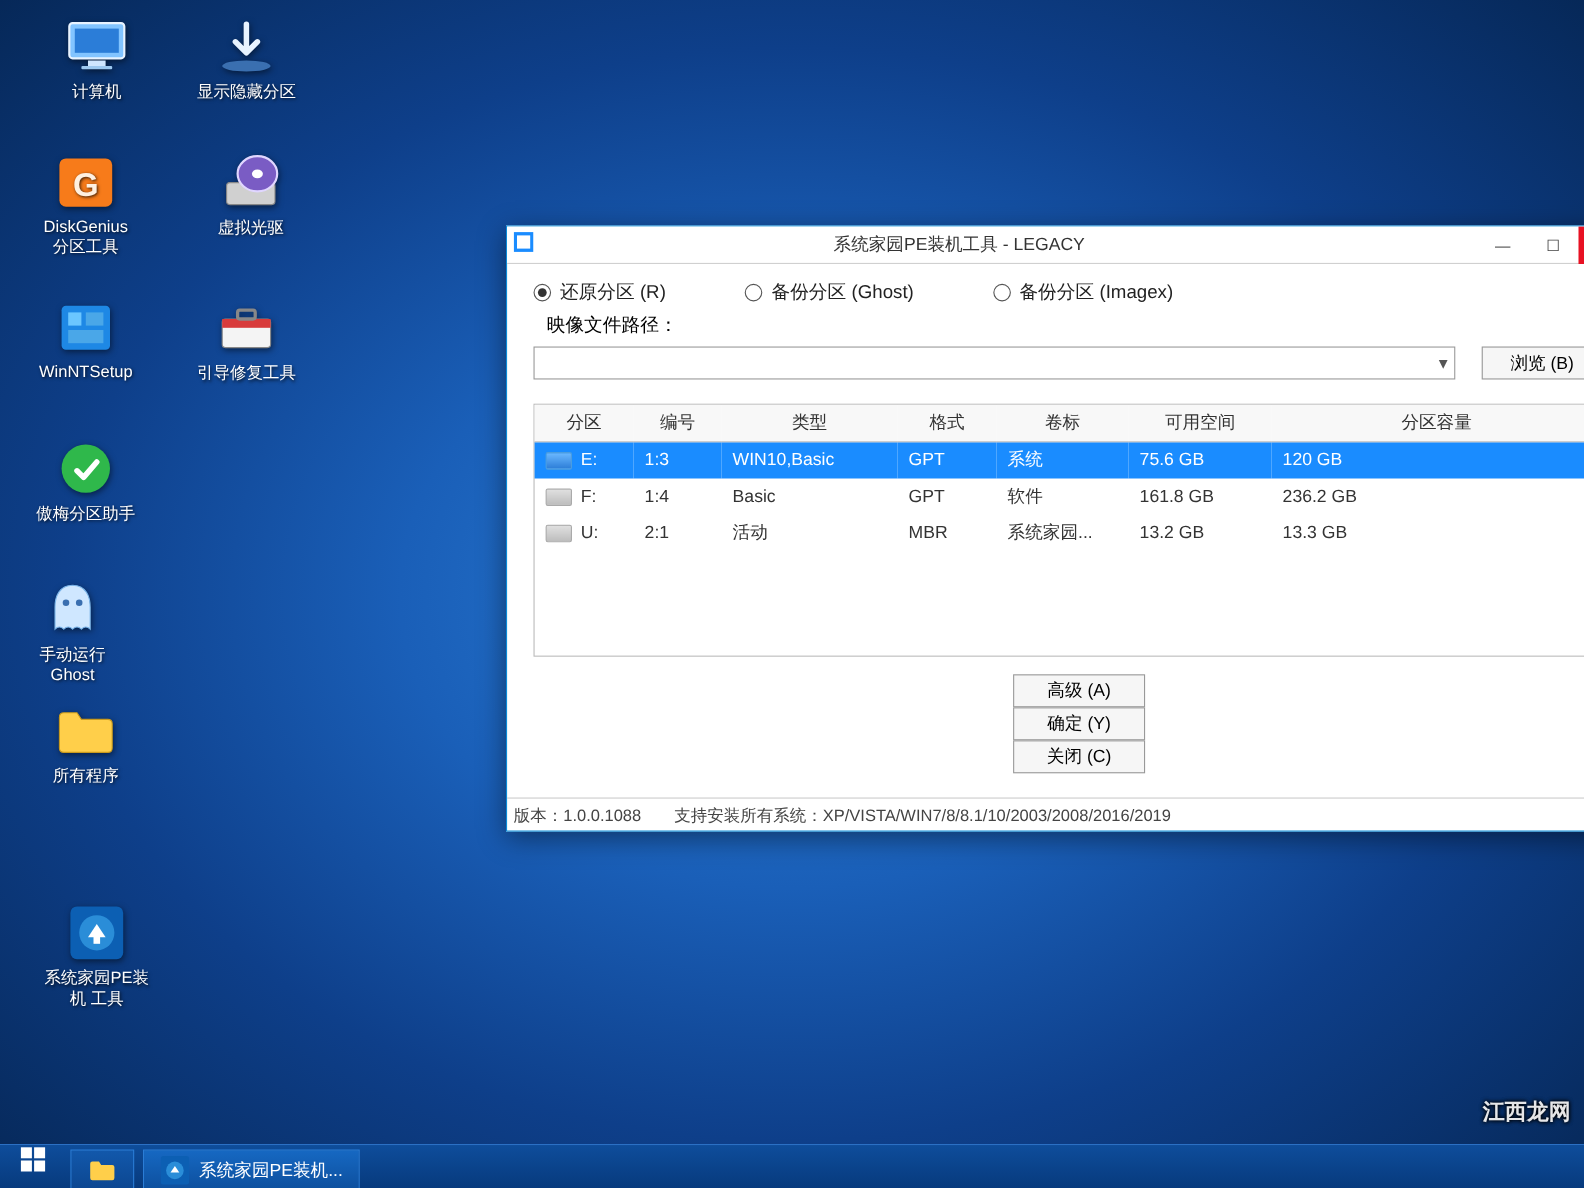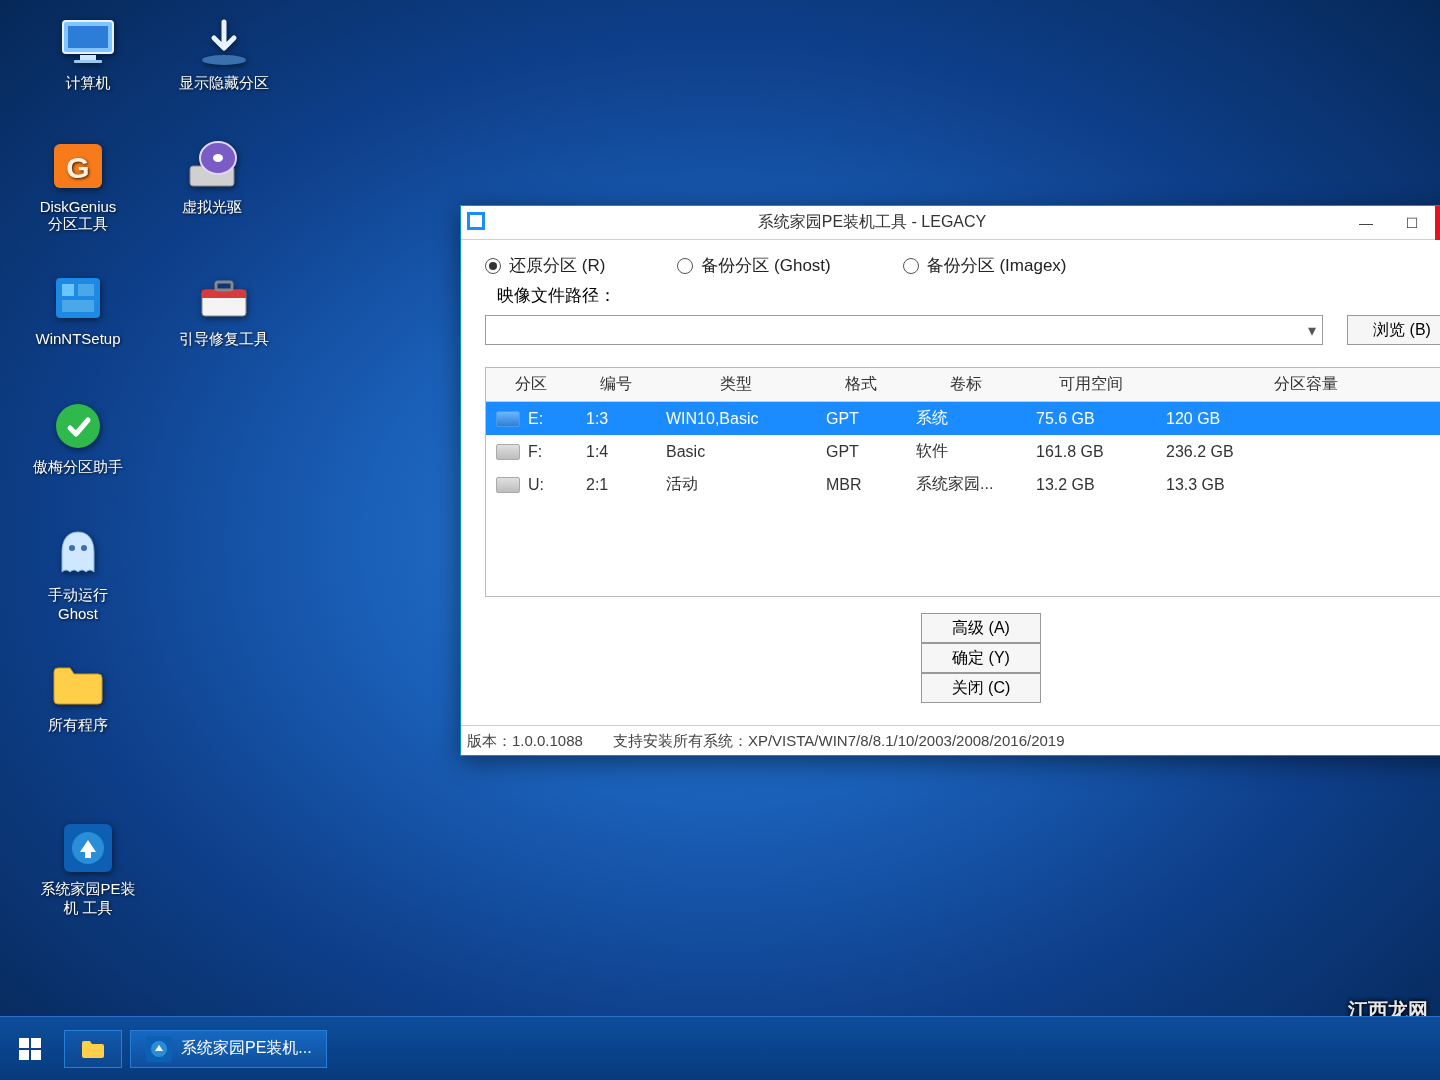--- a/index.html
+++ b/index.html
@@ -99,24 +99,24 @@
   .statusbar {
     font-size: 15px; color:#444;
     border-top:1px solid #ccc;
     padding: 6px 6px 4px 6px;
     display:flex; gap: 30px;
   }
   .statusbar .support { flex:1; white-space:nowrap; overflow:hidden; }
 
   
   .taskbar {
-    position:absolute; left:0; bottom:0; height:64px; width:100%;
+    position:absolute; left:0; bottom:0; height:40px; width:100%;
     background: linear-gradient(#0e4d9b,#073a7d);
     border-top:1px solid #2b70c4;
-    display:flex; align-items:center;
+    display:flex; align-items:flex-start;
   }
   .start-btn {
     width:60px; display:flex; align-items:center; justify-content:center;
     cursor:pointer;
   }
   .task-item {
     display:flex; align-items:center; gap:8px;
     padding: 4px 14px; margin: 4px 4px;
     background: linear-gradient(#1668c2,#0d4f9d);
     border:1px solid #2a7dd6; color:#fff; font-size:16px;
@@ -157,21 +157,21 @@
   <div class="icon-box">
     <svg width="56" height="52" viewBox="0 0 56 52">
         <rect x="4" y="4" width="48" height="44" rx="6" fill="#f77b1a"></rect>
         <text x="28" y="38" font-size="30" font-weight="bold" fill="#fff0e0" text-anchor="middle" font-family="Arial">G</text>
       </svg>
   </div>
   <span style="white-space:pre-line;">DiskGenius
 分区工具</span>
 </div>
 
-<div class="desktop-icon" style="left:152px; top:138px;">
+<div class="desktop-icon" style="left:168px; top:138px;">
   <div class="icon-box">
     <svg width="56" height="52" viewBox="0 0 56 52">
         <rect x="6" y="26" width="44" height="20" rx="3" fill="#d0d0d0" stroke="#888"></rect>
         <ellipse cx="34" cy="18" rx="18" ry="16" fill="#7a5cc4" stroke="#e0d6ff" stroke-width="2"></ellipse>
         <ellipse cx="34" cy="18" rx="5" ry="4" fill="#fff"></ellipse>
       </svg>
   </div>
   <span>虚拟光驱</span>
 </div>
 
@@ -201,33 +201,33 @@
 <div class="desktop-icon" style="left:18px; top:398px;">
   <div class="icon-box">
     <svg width="52" height="52" viewBox="0 0 52 52">
         <circle cx="26" cy="26" r="22" fill="#2fb84b"></circle>
         <path d="M18 28 L24 34 L36 20" stroke="#fff" stroke-width="5" fill="none" stroke-linecap="round" stroke-linejoin="round"></path>
       </svg>
   </div>
   <span>傲梅分区助手</span>
 </div>
 
-<div class="desktop-icon" style="left:18px; top:526px;">
+<div class="desktop-icon" style="left:6px; top:526px;">
   <div class="icon-box">
     <svg width="48" height="52" viewBox="0 0 48 52">
         <path d="M24 4 C12 4 8 14 8 24 L8 44 Q12 40 16 44 Q20 40 24 44 Q28 40 32 44 Q36 40 40 44 L40 24 C40 14 36 4 24 4 Z" fill="#cfe7ff" stroke="#7ab4e8"></path>
         <circle cx="18" cy="20" r="3" fill="#3a6fb0"></circle>
         <circle cx="30" cy="20" r="3" fill="#3a6fb0"></circle>
       </svg>
   </div>
   <span style="white-space:pre-line;">手动运行
 Ghost</span>
 </div>
 
-<div class="desktop-icon" style="left:18px; top:656px;">
+<div class="desktop-icon" style="left:18px; top:636px;">
   <div class="icon-box">
     <svg width="56" height="48" viewBox="0 0 56 48">
         <path d="M4 14 L4 40 Q4 44 8 44 L48 44 Q52 44 52 40 L52 18 Q52 14 48 14 L24 14 L20 8 L8 8 Q4 8 4 12 Z" fill="#ffcf4a" stroke="#c99a1e"></path>
       </svg>
   </div>
   <span>所有程序</span>
 </div>
 
 <div class="desktop-icon" style="left:18px; top:820px; width:140px;">
   <div class="icon-box">

